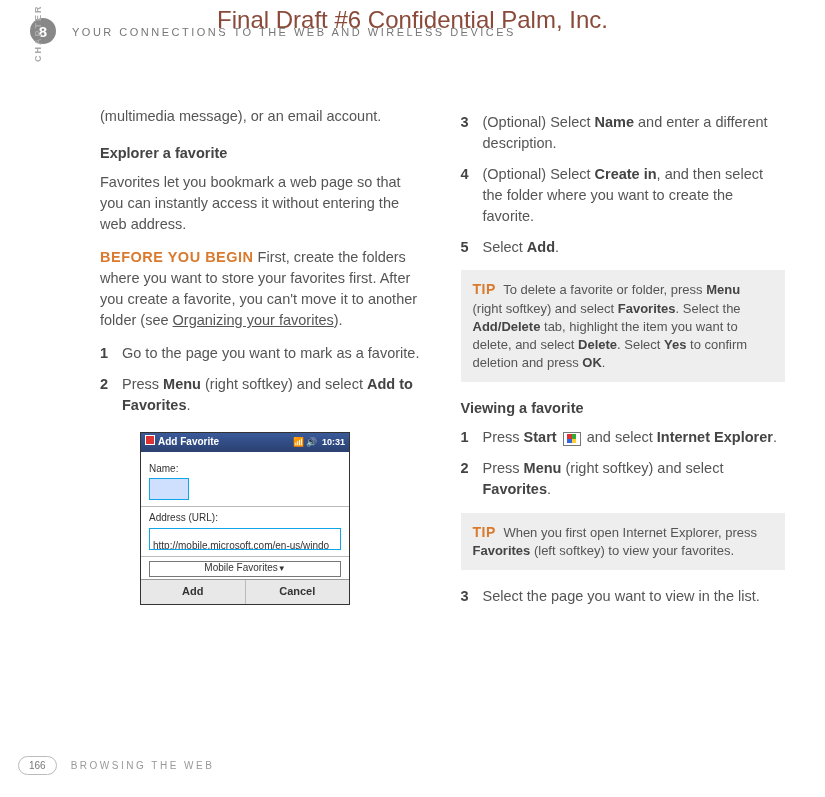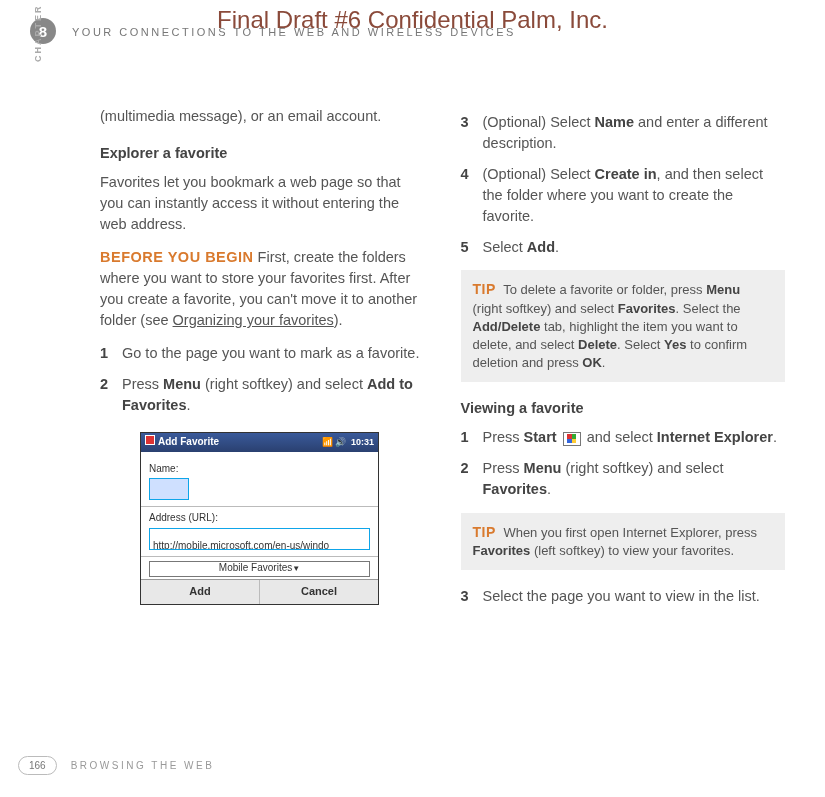--- a/index.html
+++ b/index.html
@@ -111,21 +111,21 @@
     }
     .tip-label {
       color: #d97a2e;
       font-weight: bold;
       font-size: 14px;
       letter-spacing: 0.5px;
       margin-right: 4px;
     }
     .screenshot-wrap {
       margin: 16px 0 0 40px;
-      width: 239px;
+      width: 210px;
     }
     .mock {
       border: 1px solid #333;
       background: #fff;
       font-family: Tahoma, sans-serif;
       font-size: 10px;
       color: #333;
     }
     .mock-titlebar {
       background: linear-gradient(#3a5a9a, #2a4070);

